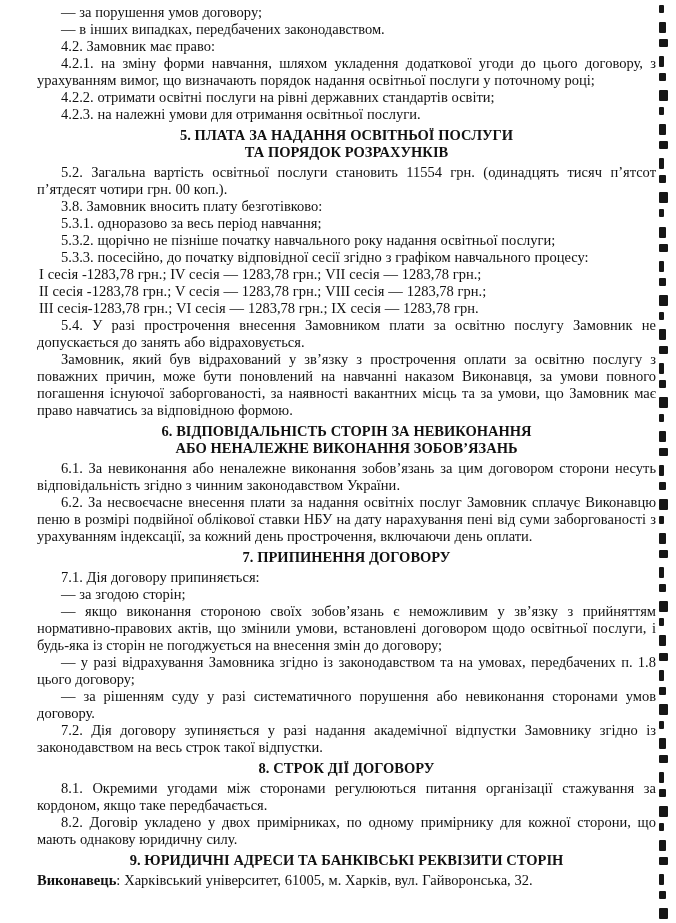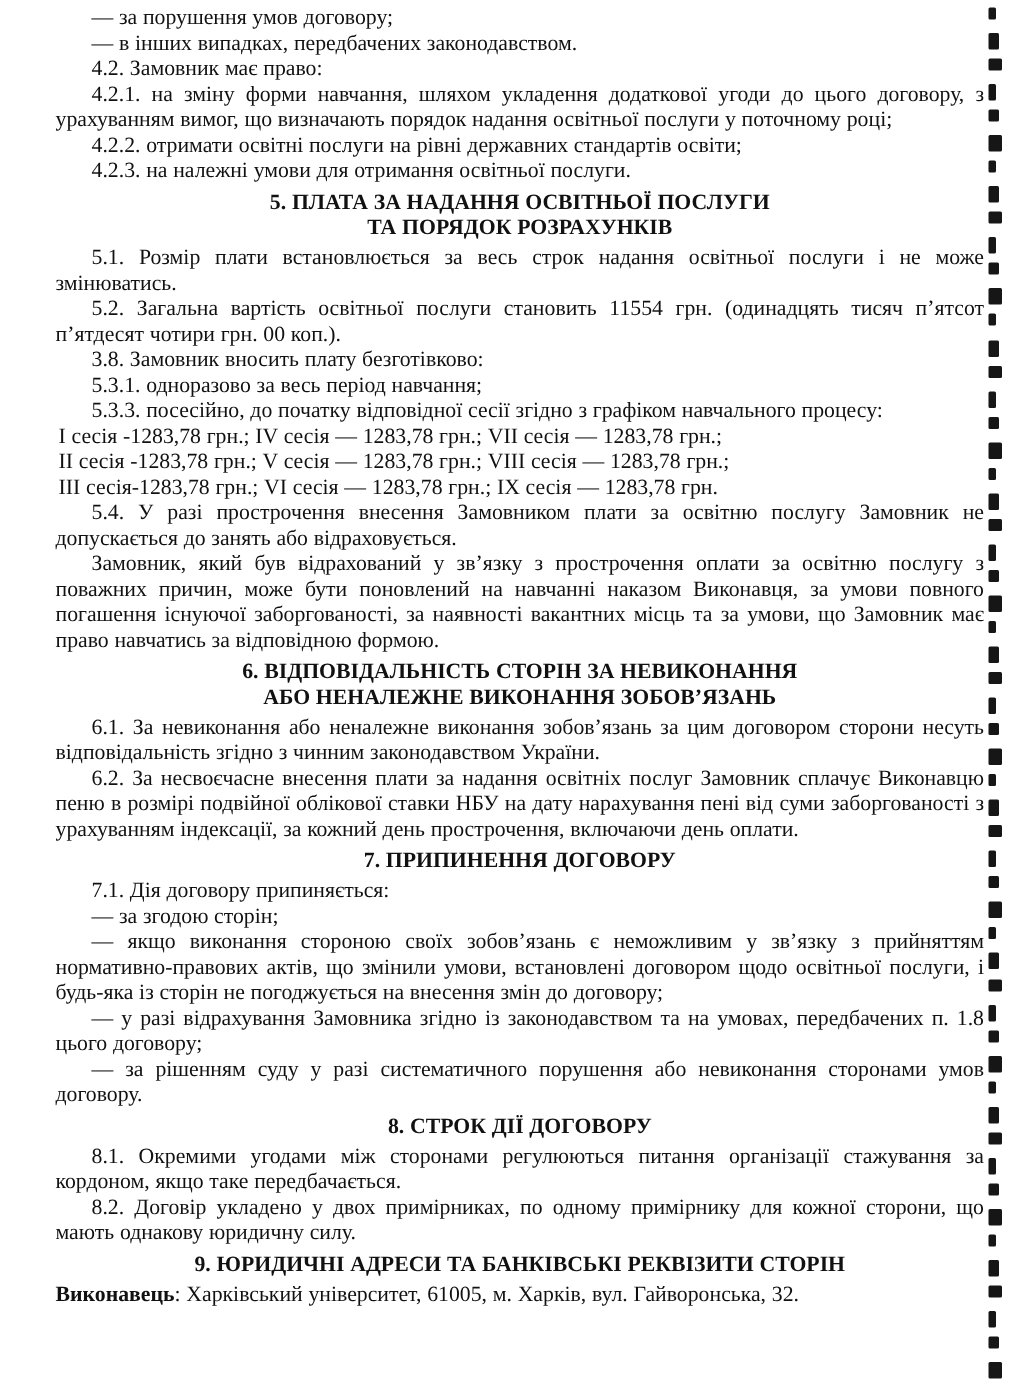--- a/index.html
+++ b/index.html
@@ -31,40 +31,41 @@
 
 <div id="doc" data-name="document-page">
     <div class="p" data-name="dash-list-item">— за порушення умов договору;</div>
     <div class="p" data-name="dash-list-item">— в інших випадках, передбачених законодавством.</div>
     <div class="p" data-name="paragraph">4.2. Замовник має право:</div>
     <div class="p" data-name="paragraph">4.2.1. на зміну форми навчання, шляхом укладення додаткової угоди до цього договору, з урахуванням вимог, що визначають порядок надання освітньої послуги у поточному році;</div>
     <div class="p" data-name="paragraph">4.2.2. отримати освітні послуги на рівні державних стандартів освіти;</div>
     <div class="p" data-name="paragraph">4.2.3. на належні умови для отримання освітньої послуги.</div>
     <div class="h mt" data-name="section-heading">5. ПЛАТА ЗА НАДАННЯ ОСВІТНЬОЇ ПОСЛУГИ</div>
     <div class="h mb" data-name="section-heading">ТА ПОРЯДОК РОЗРАХУНКІВ</div>
-    <div class="p" data-name="paragraph">5.1. Розмір плати встановлюється за весь строк надання освітньої послуги і не може змінюватись.</div>
     <div class="p" data-name="paragraph">5.2. Загальна вартість освітньої послуги становить 11554 грн. (одинадцять тисяч п’ятсот п’ятдесят чотири грн. 00 коп.).</div>
     <div class="p" data-name="paragraph">3.8. Замовник вносить плату безготівково:</div>
     <div class="p" data-name="paragraph">5.3.1. одноразово за весь період навчання;</div>
+    <div class="p" data-name="paragraph">5.3.2. щорічно не пізніше початку навчального року надання освітньої послуги;</div>
     <div class="p" data-name="paragraph">5.3.3. посесійно, до початку відповідної сесії згідно з графіком навчального процесу:</div>
     <div class="fee" data-name="session-fee-line">I сесія -1283,78 грн.; IV сесія — 1283,78 грн.; VII сесія — 1283,78 грн.;</div>
     <div class="fee" data-name="session-fee-line">II сесія -1283,78 грн.; V сесія — 1283,78 грн.; VIII сесія — 1283,78 грн.;</div>
     <div class="fee" data-name="session-fee-line">III сесія-1283,78 грн.; VI сесія — 1283,78 грн.; IX сесія — 1283,78 грн.</div>
     <div class="p" data-name="paragraph">5.4. У разі прострочення внесення Замовником плати за освітню послугу Замовник не допускається до занять або відраховується.</div>
     <div class="p" data-name="paragraph">Замовник, який був відрахований у зв’язку з прострочення оплати за освітню послугу з поважних причин, може бути поновлений на навчанні наказом Виконавця, за умови повного погашення існуючої заборгованості, за наявності вакантних місць та за умови, що Замовник має право навчатись за відповідною формою.</div>
     <div class="h mt" data-name="section-heading">6. ВІДПОВІДАЛЬНІСТЬ СТОРІН ЗА НЕВИКОНАННЯ</div>
     <div class="h mb" data-name="section-heading">АБО НЕНАЛЕЖНЕ ВИКОНАННЯ ЗОБОВ’ЯЗАНЬ</div>
     <div class="p" data-name="paragraph">6.1. За невиконання або неналежне виконання зобов’язань за цим договором сторони несуть відповідальність згідно з чинним законодавством України.</div>
     <div class="p" data-name="paragraph">6.2. За несвоєчасне внесення плати за надання освітніх послуг Замовник сплачує Виконавцю пеню в розмірі подвійної облікової ставки НБУ на дату нарахування пені від суми заборгованості з урахуванням індексації, за кожний день прострочення, включаючи день оплати.</div>
     <div class="h mt mb" data-name="section-heading">7. ПРИПИНЕННЯ ДОГОВОРУ</div>
     <div class="p" data-name="paragraph">7.1. Дія договору припиняється:</div>
     <div class="p" data-name="dash-list-item">— за згодою сторін;</div>
     <div class="p" data-name="dash-list-item">— якщо виконання стороною своїх зобов’язань є неможливим у зв’язку з прийняттям нормативно-правових актів, що змінили умови, встановлені договором щодо освітньої послуги, і будь-яка із сторін не погоджується на внесення змін до договору;</div>
     <div class="p" data-name="dash-list-item">— у разі відрахування Замовника згідно із законодавством та на умовах, передбачених п. 1.8 цього договору;</div>
     <div class="p" data-name="dash-list-item">— за рішенням суду у разі систематичного порушення або невиконання сторонами умов договору.</div>
+    <div class="p" data-name="paragraph">7.2. Дія договору зупиняється у разі надання академічної відпустки Замовнику згідно із законодавством на весь строк такої відпустки.</div>
     <div class="h mt mb" data-name="section-heading">8. СТРОК ДІЇ ДОГОВОРУ</div>
     <div class="p" data-name="paragraph">8.1. Окремими угодами між сторонами регулюються питання організації стажування за кордоном, якщо таке передбачається.</div>
     <div class="p" data-name="paragraph">8.2. Договір укладено у двох примірниках, по одному примірнику для кожної сторони, що мають однакову юридичну силу.</div>
     <div class="h mt mb" data-name="section-heading">9. ЮРИДИЧНІ АДРЕСИ ТА БАНКІВСЬКІ РЕКВІЗИТИ СТОРІН</div>
     <div class="p noindent" data-name="executor-line"><b data-name="executor-label">Виконавець</b><span data-name="executor-text">: Харківський університет, 61005, м. Харків, вул. Гайворонська, 32.</span></div>
   </div>
 <div id="artifacts" data-name="scan-edge-artifacts">
     <div class="mark" data-name="scan-artifact" style="top: 5px; width: 5px; height: 8px;"></div>
     <div class="mark" data-name="scan-artifact" style="top: 22.04px; width: 7px; height: 11px;"></div>
     <div class="mark" data-name="scan-artifact" style="top: 39.08px; width: 9px; height: 8px;"></div>

